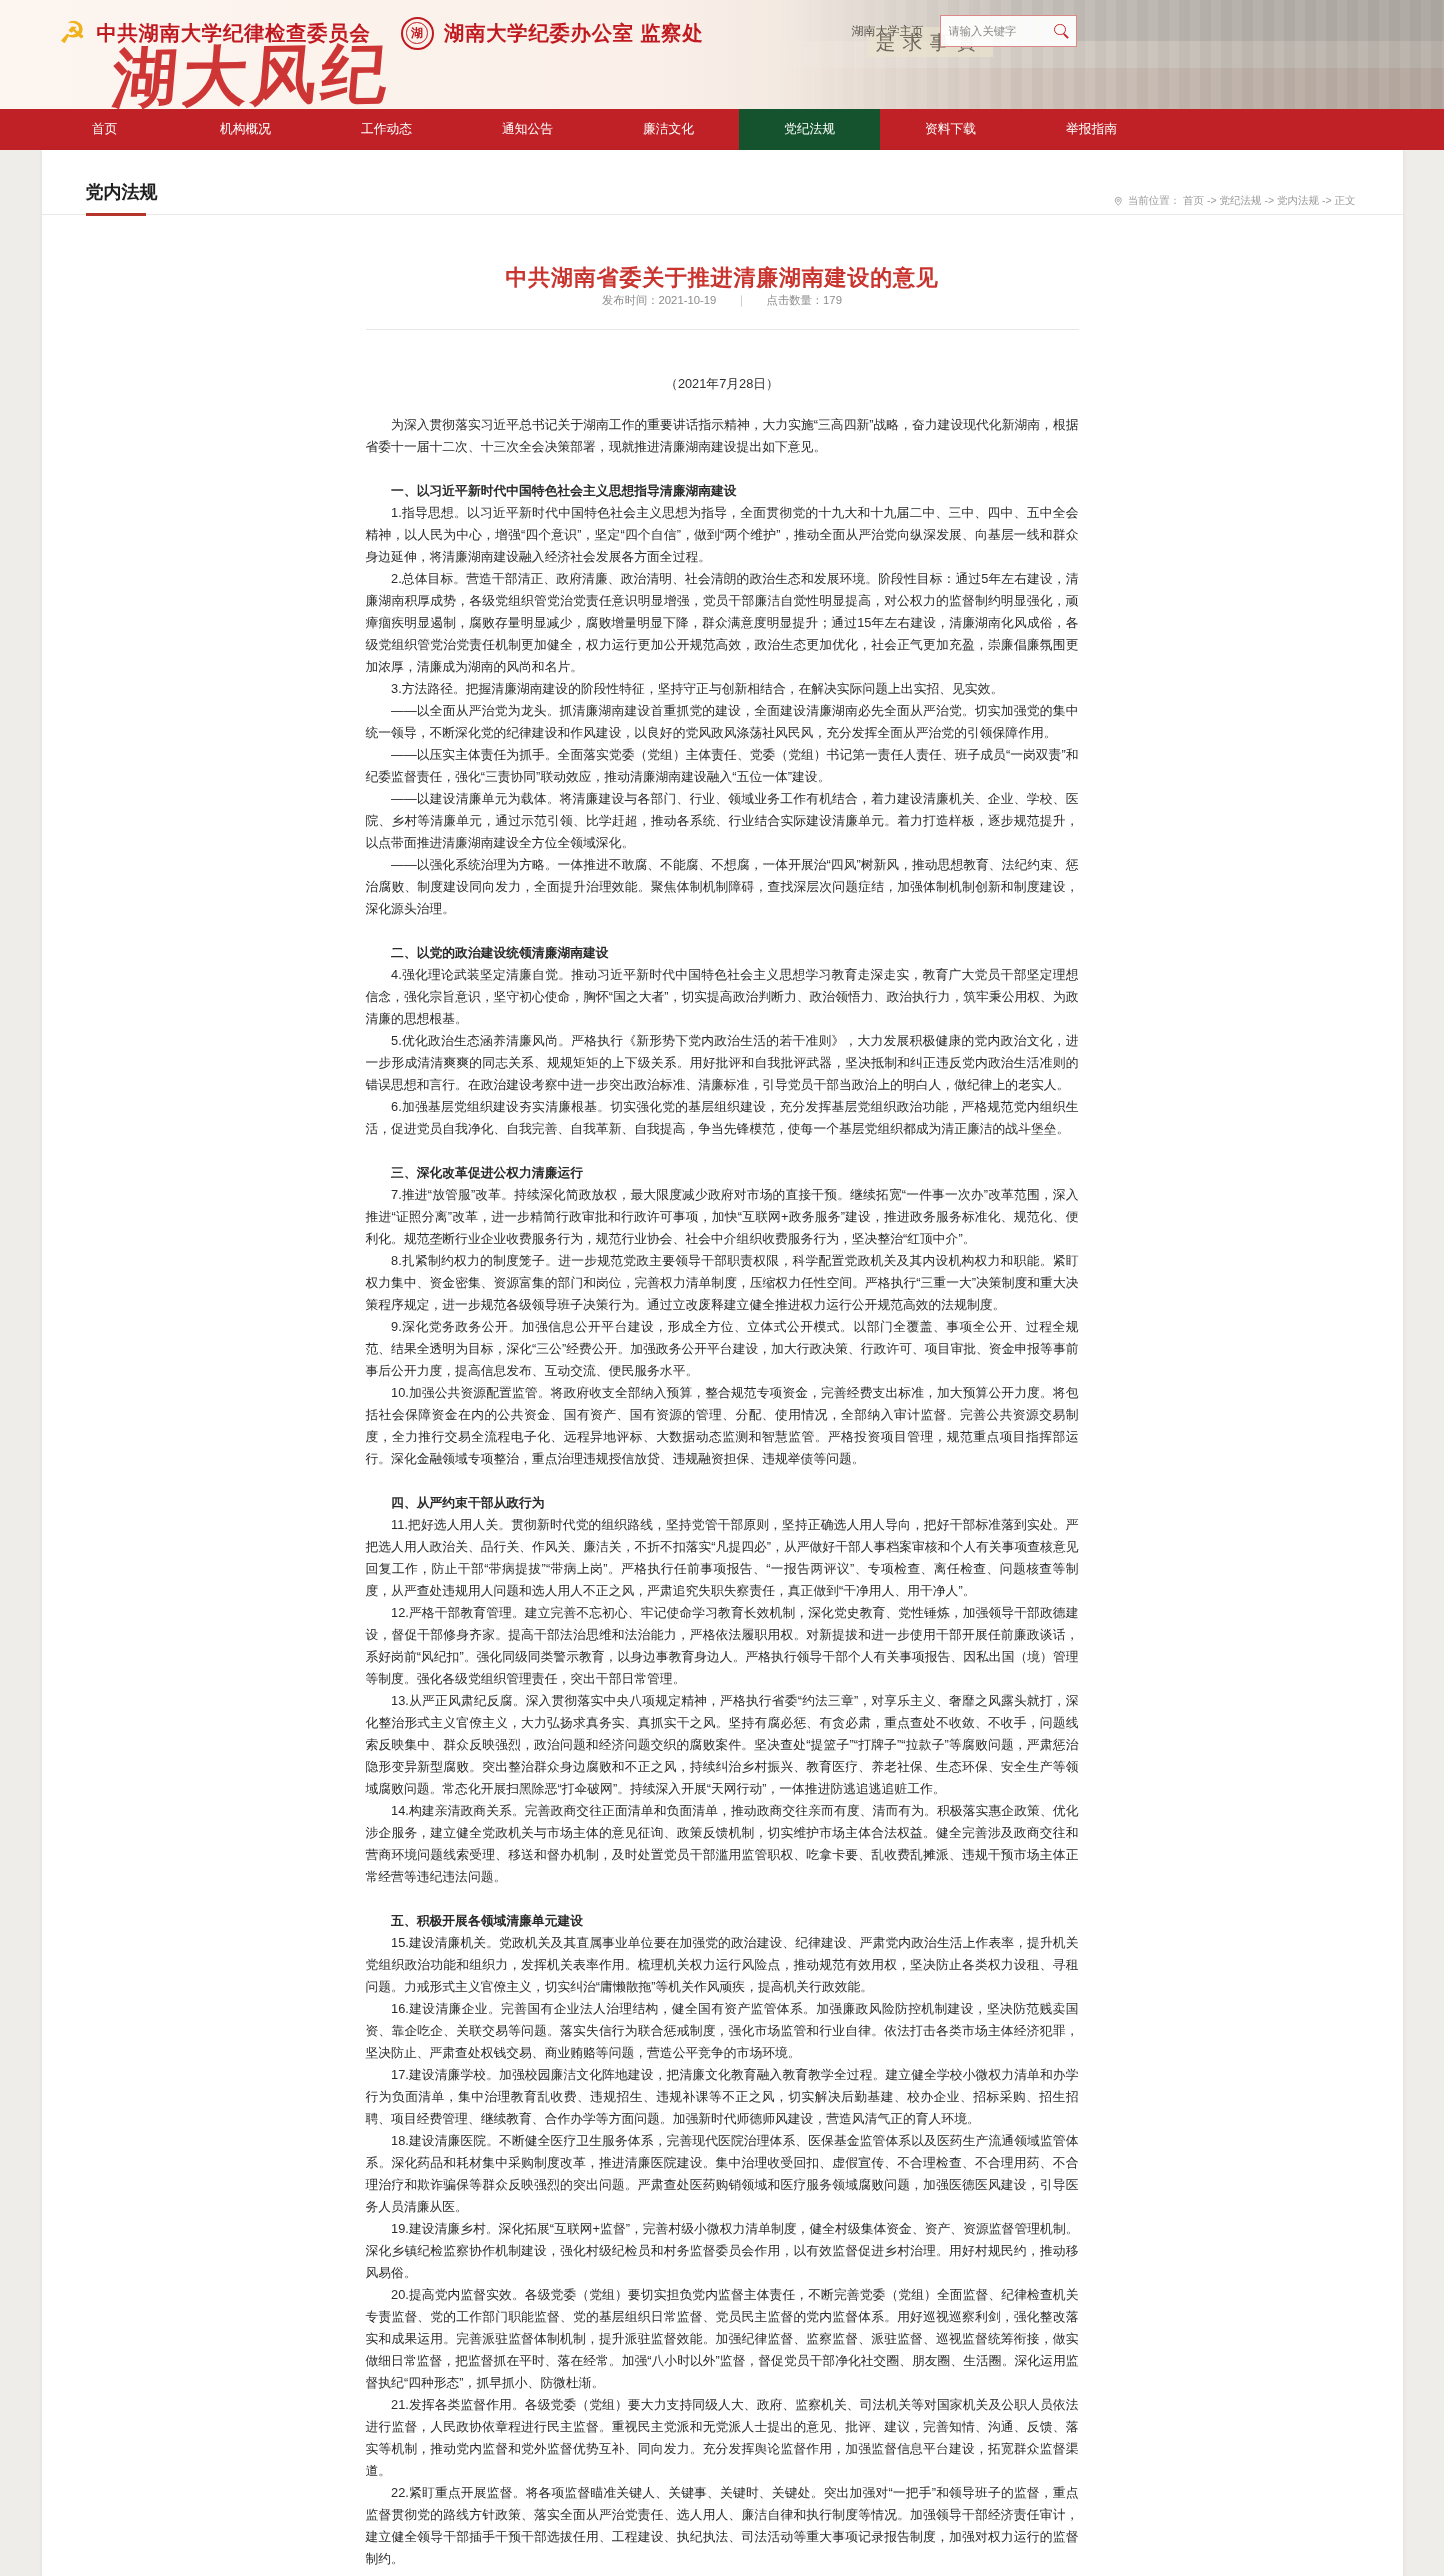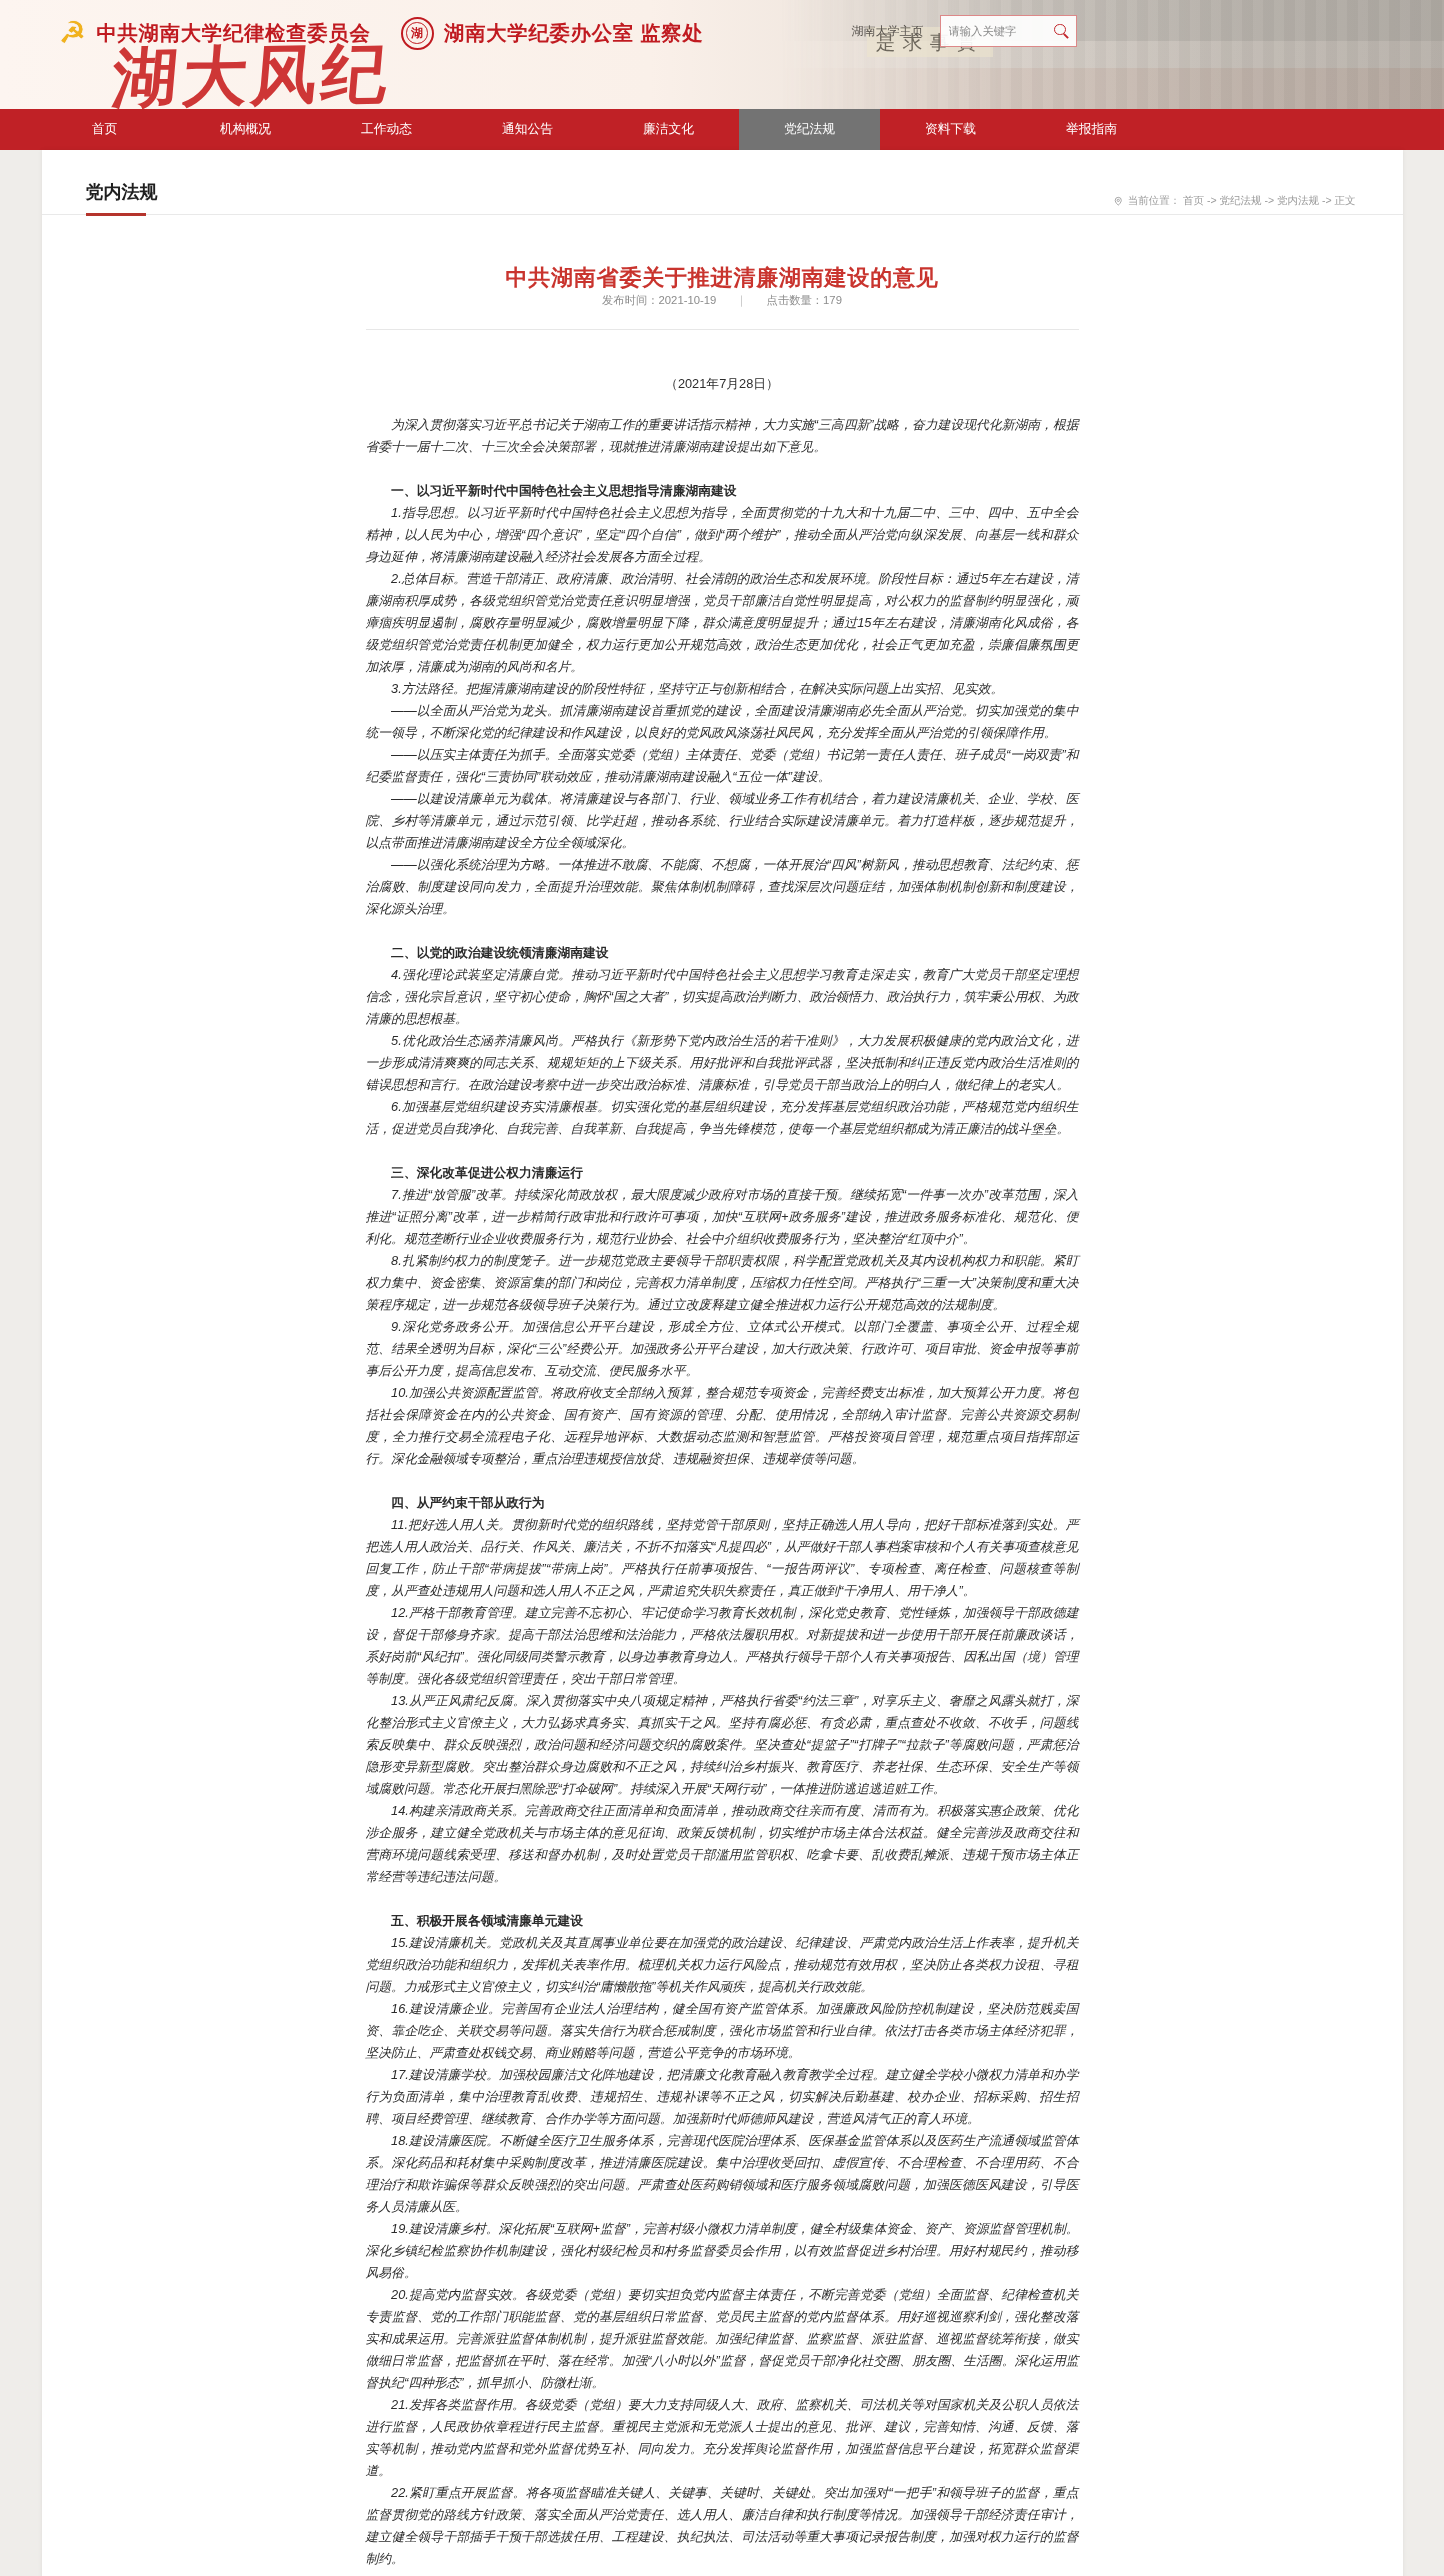--- a/index.html
+++ b/index.html
@@ -30,40 +30,40 @@
   .search-box input { border:none; outline:none; background:transparent; font-size:11.3px; color:#333; width:105px; font-family:inherit; }
   .search-box input::placeholder { color:#8a8a8a; }
   .mag { width:16.5px; height:16.5px; position:relative; cursor:pointer; flex:0 0 auto; }
   .mag:before { content:""; position:absolute; width:9.8px; height:9.8px; border:1.9px solid #c2252b; border-radius:50%; left:0.8px; top:0.8px; }
   .mag:after { content:""; position:absolute; width:6px; height:1.9px; background:#c2252b; transform:rotate(45deg); left:9.8px; top:12px; }
 
   
   .nav { height:41px; background:#c02126; }
   .nav-inner { width:1128px; margin-left:34px; height:100%; display:flex; }
   .nav-item { flex:1; display:flex; align-items:center; justify-content:center; color:#fff; font-size:12.8px; cursor:pointer; }
-  .nav-item.active { background:#737373; }
+  .nav-item.active { background:#14532d; }
 
   
   .card { width:1361px; margin:0 auto; background:#fff; box-shadow:0 0 4.5px rgba(0,0,0,.07); padding-bottom:53px; }
   .section-head { position:relative; padding:30px 44px 0 44px; height:66px; }
   .cat-title { font-size:18px; font-weight:bold; color:#1f1f1f; }
   .cat-underline { position:absolute; left:44px; bottom:0; width:60px; height:3px; background:#b5342c; z-index:2; }
   .head-hairline { position:absolute; left:0; right:0; bottom:0.8px; height:0.8px; background:#e9e9e9; }
   .breadcrumb { position:absolute; right:47px; top:44px; color:#9b9b9b; font-size:10.5px; display:flex; align-items:center; gap:4.5px; }
   .pin { width:10.5px; height:10.5px; flex:0 0 auto; }
 
   .article { width:713px; margin:0 auto; }
   .art-title { margin-top:47px; text-align:center; font-size:22px; font-weight:bold; color:#c9342e; letter-spacing:0.8px; }
   .art-meta { text-align:center; color:#8c8c8c; font-size:11.3px; }
   .art-meta .sep { margin:0 19.6px; color:#bbb; }
   .meta-hairline { border-bottom:0.8px solid #e7e7e7; margin-top:21px; }
   .doc-date { text-align:center; font-size:12.8px; color:#2d2d2d; margin-top:46px; }
 
   .body-text { margin-top:21px; font-size:12.8px; line-height:22px; color:#2b2b2b; text-align:justify; }
-  .body-text p { text-indent:2em;font-style:italic; }
+  .body-text p { text-indent:2em; }
   .body-text h3 { text-indent:2em; font-size:12.8px; font-weight:bold; margin-top:22px; }
 </style>
 </head>
 <body>
 
 <div class="top-header">
   <div class="photo-fx"></div>
   <div class="plaque">是求事實</div>
   <div class="org-row">
     <span class="emblem">☭</span>

